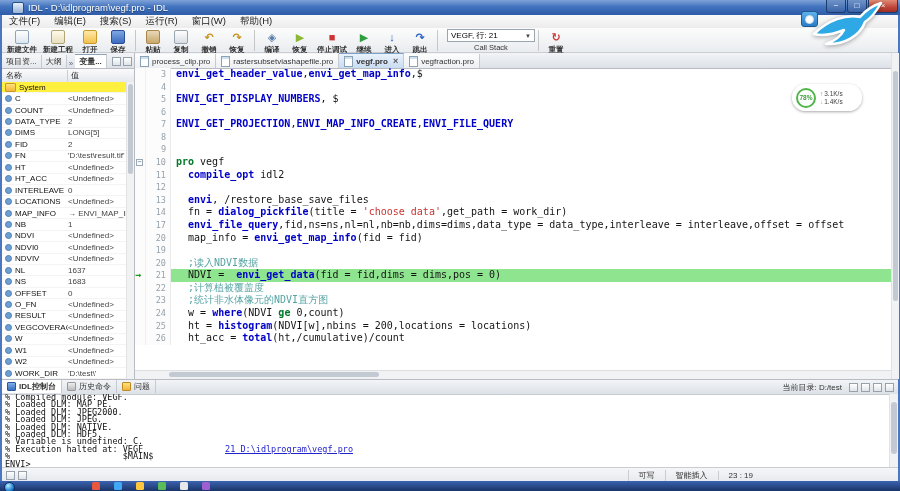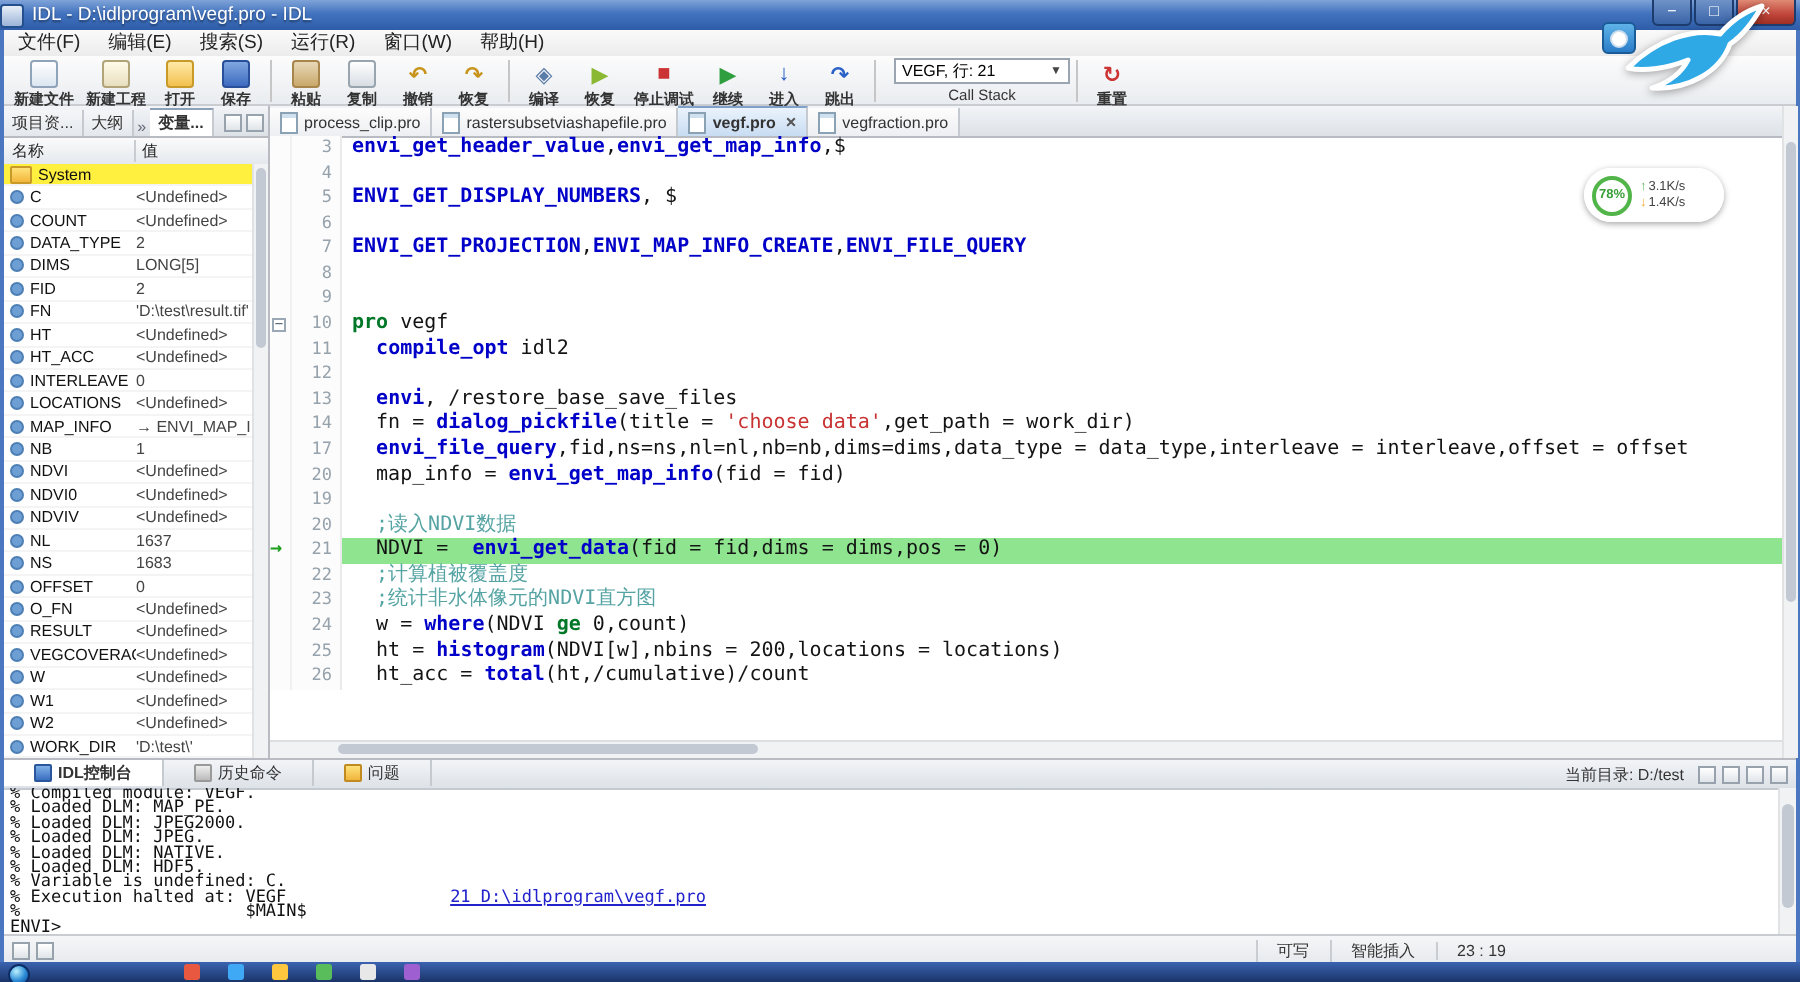--- a/index.html
+++ b/index.html
@@ -3,21 +3,21 @@
 <meta charset="utf-8">
 <style>
   html,body{margin:0;padding:0;}
   body{width:900px;height:491px;overflow:hidden;position:relative;background:#fff;
        font-family:"Liberation Sans","DejaVu Sans",sans-serif;-webkit-font-smoothing:antialiased;}
   #app{position:absolute;inset:0;background:#4A77C0;}
 
   
   .titlebar{position:absolute;left:0;top:0;right:0;height:15px;
     background:linear-gradient(#7FA3D8 0%,#4273BE 45%,#2E5CA8 100%);
-    display:flex;align-items:center;color:#fff;font-size:9.5px;padding-left:0;}
+    display:flex;align-items:center;color:#fff;font-size:9.5px;padding-left:12px;}
   .appicon{width:10px;height:10px;border-radius:2px;margin-right:4px;
     background:linear-gradient(#e8eef8,#9ab4d8);border:1px solid #24508e;flex:none;}
   .ttl{white-space:nowrap;text-shadow:0 1px 1px rgba(0,0,0,.4);}
   .win-btns{position:absolute;right:2px;top:0;display:flex;height:13px;}
   .wbtn{width:18px;height:12px;border:1px solid #1d3c6e;border-top:none;color:#fff;
     font-size:8px;line-height:11px;text-align:center;
     background:linear-gradient(#6f93c8,#3a64a8);margin-left:1px;border-radius:0 0 3px 3px;}
   .wbtn.close{width:28px;background:linear-gradient(#e08a75,#c0453a 60%,#9e2f24);}
 
   
@@ -110,21 +110,21 @@
   .sg-t{color:#141414;}
   .ed-hscroll{position:absolute;left:0;right:0;bottom:0;height:8px;background:#F1F2F4;border-top:1px solid #DCDEE0;}
   .ed-hscroll .thumb{position:absolute;left:34px;top:1px;height:5px;width:210px;background:#C3C9D3;border-radius:3px;}
   .ed-vscroll{position:absolute;top:53px;left:891px;width:7px;height:326px;background:#F1F2F4;border-left:1px solid #E0E2E4;}
   .ed-vscroll .thumb{position:absolute;left:1px;right:1px;top:18px;height:230px;background:#C3C9D3;border-radius:3px;}
 
   
   .console{position:absolute;top:379px;left:2px;right:2px;height:88px;background:#fff;border-top:1px solid #B8BCC2;}
   .con-tabs{height:14px;background:linear-gradient(#F2F4F7,#DDE2E8);border-bottom:1px solid #C5CAD0;
     display:flex;align-items:center;font-size:8px;color:#333;}
-  .ctab{height:13px;display:flex;align-items:center;gap:3px;padding:0 15px;border-right:1px solid #C5CAD0;white-space:nowrap;}
+  .ctab{height:13px;display:flex;align-items:center;gap:3px;padding:0 5px;border-right:1px solid #C5CAD0;white-space:nowrap;}
   .ctab.active{background:#fff;font-weight:bold;}
   .ctab-ic{width:7px;height:7px;border-radius:1px;flex:none;}
   .ctab-ic.c0{background:linear-gradient(#7fb0e8,#3a6ec0);border:1px solid #2a579c;}
   .ctab-ic.c1{background:linear-gradient(#eee,#bbb);border:1px solid #999;}
   .ctab-ic.c2{background:linear-gradient(#ffe27a,#f0b43c);border:1px solid #c08a20;}
   .con-right{margin-left:auto;display:flex;align-items:center;gap:3px;padding-right:4px;}
   .con-dir{font-size:8px;color:#333;margin-right:4px;}
   .con-body{position:absolute;top:14px;left:0;right:8px;bottom:0;overflow:hidden;padding-left:3px;
     font-family:"DejaVu Sans Mono","Liberation Mono",monospace;font-size:8.5px;color:#111;}
   .con-line{height:7.4px;line-height:7.4px;white-space:pre;}

